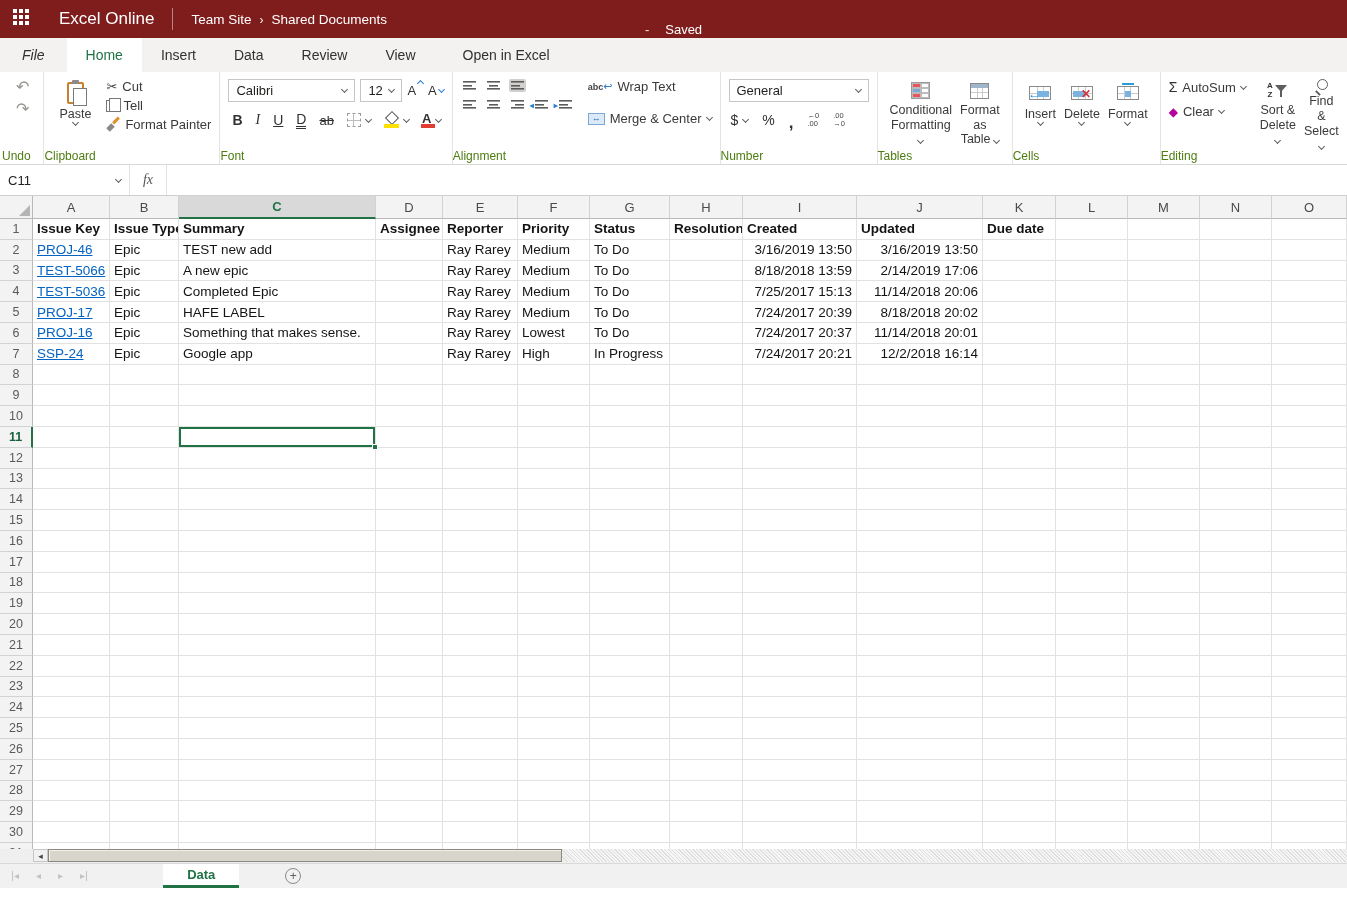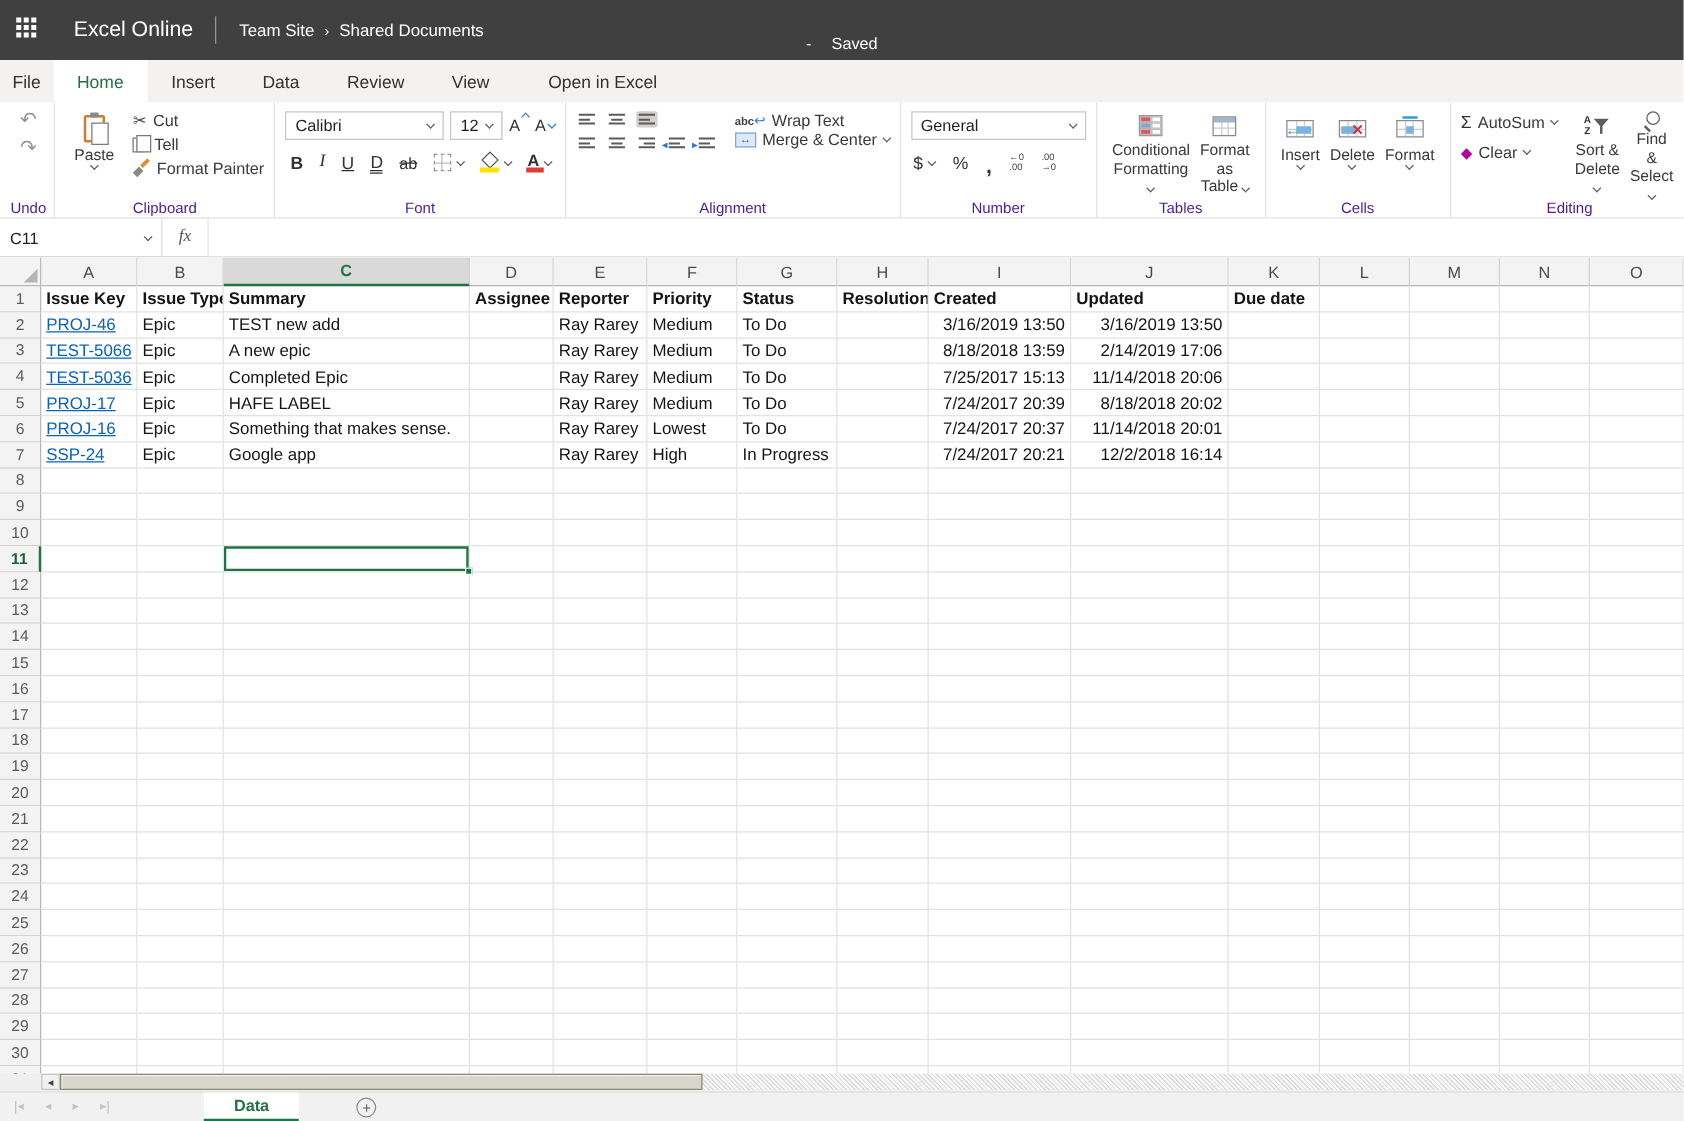--- a/index.html
+++ b/index.html
@@ -1,43 +1,43 @@
 <!DOCTYPE html>
 <html><head>
 <meta charset="utf-8">
 <style>
   * { box-sizing: border-box; margin:0; padding:0; }
   html,body { width:1347px; height:897px; overflow:hidden;
     font-family:"Liberation Sans", sans-serif; background:#fff; }
 
   
-  .topbar{height:48px;background:#404040;display:flex;align-items:center;position:relative;color:#fff;}
+  .topbar{height:38px;background:#7f1d1d;display:flex;align-items:center;position:relative;color:#fff;}
   .waffle{width:20px;height:20px;margin-left:13px;display:grid;grid-template-columns:repeat(3,4px);grid-template-rows:repeat(3,4px);gap:2px;cursor:pointer;}
   .waffle i{background:#fff;}
   .appname{font-size:17px;margin-left:26px;font-weight:400;}
   .topdiv{width:1px;height:22px;background:rgba(255,255,255,.45);margin:0 18px;}
   .crumb{font-size:13.5px;display:flex;align-items:flex-end;gap:8px;}
   .crumb .sep{font-size:12px;opacity:.95;}
   .doc-title-wrap{position:absolute;left:0;right:0;display:flex;justify-content:center;align-items:baseline;gap:16px;pointer-events:none;}
   .doc-title{font-size:17px;}
   .doc-dash{font-size:13px;opacity:.9;}
   .doc-saved{font-size:13px;margin-top:20px;}
 
   
   .tabstrip{height:34px;background:#f3f2f1;display:flex;align-items:stretch;font-size:14px;color:#323130;}
   .rtab{padding:0 19px;display:flex;align-items:center;cursor:pointer;}
-  .rtab.file{padding:0 10px;}
+  .rtab.file{padding:0 22px;font-style:italic;}
   .rtab.active{background:#fff;color:#217346;}
   .tellme{color:#a3a3a3;margin-left:44px;display:flex;align-items:center;padding:0 10px;}
   .openx{margin-left:18px;display:flex;align-items:center;padding:0 10px;color:#323130;}
 
   
   .ribbon{height:93px;background:#fff;border-bottom:1px solid #d8d8d8;display:flex;align-items:stretch;padding-left:2px;}
   .grp{position:relative;border-right:1px solid #e6e4e0;padding:7px 8px 17px;display:flex;}
-  .grp-label{position:absolute;bottom:1px;left:0;right:0;text-align:center;font-size:12px;color:#4c1d95;}
+  .grp-label{position:absolute;bottom:1px;left:0;right:0;font-size:12px;color:#4d7c0f;}
   .ib{display:flex;align-items:center;gap:5px;font-size:13px;color:#3b3a39;cursor:pointer;white-space:nowrap;}
   .big{display:flex;flex-direction:column;align-items:center;justify-content:flex-start;font-size:12.5px;color:#3b3a39;text-align:center;line-height:1.18;cursor:pointer;padding:0 4px;}
   .big .bicon{height:28px;display:flex;align-items:center;}
   .cv{width:5px;height:5px;border-right:1.4px solid #5f5e5c;border-bottom:1.4px solid #5f5e5c;transform:rotate(45deg);display:inline-block;flex:none;margin-top:-2px;}
   
   .g-undo{flex-direction:column;justify-content:flex-start;gap:6px;padding-left:14px;padding-right:14px;}
   .uicon{font-size:16px;color:#979592;cursor:pointer;line-height:1;}
   
   .paste{width:46px;align-items:center;}
   .clipicon{width:17px;height:22px;border:2px solid #c87f2f;border-radius:2px;position:relative;background:#fff;}
@@ -300,21 +300,21 @@
           <span class="al indent">
               <b>◂</b>
               <i></i>
             </span>
           <span class="al indent">
               <b>▸</b>
               <i></i>
             </span>
         </div>
       </div>
-      <div class="alcol" style="gap:0;">
+      <div class="alcol" style="gap:17px;">
         <div class="ib">
           <span class="wrapicon"><span>abc</span><b>↩</b></span>
           <span>Wrap Text</span>
         </div>
         <div class="ib">
           <span class="mergeicon">↔</span>
           <span>Merge &amp; Center</span>
           <span class="cv"></span>
         </div>
       </div>

